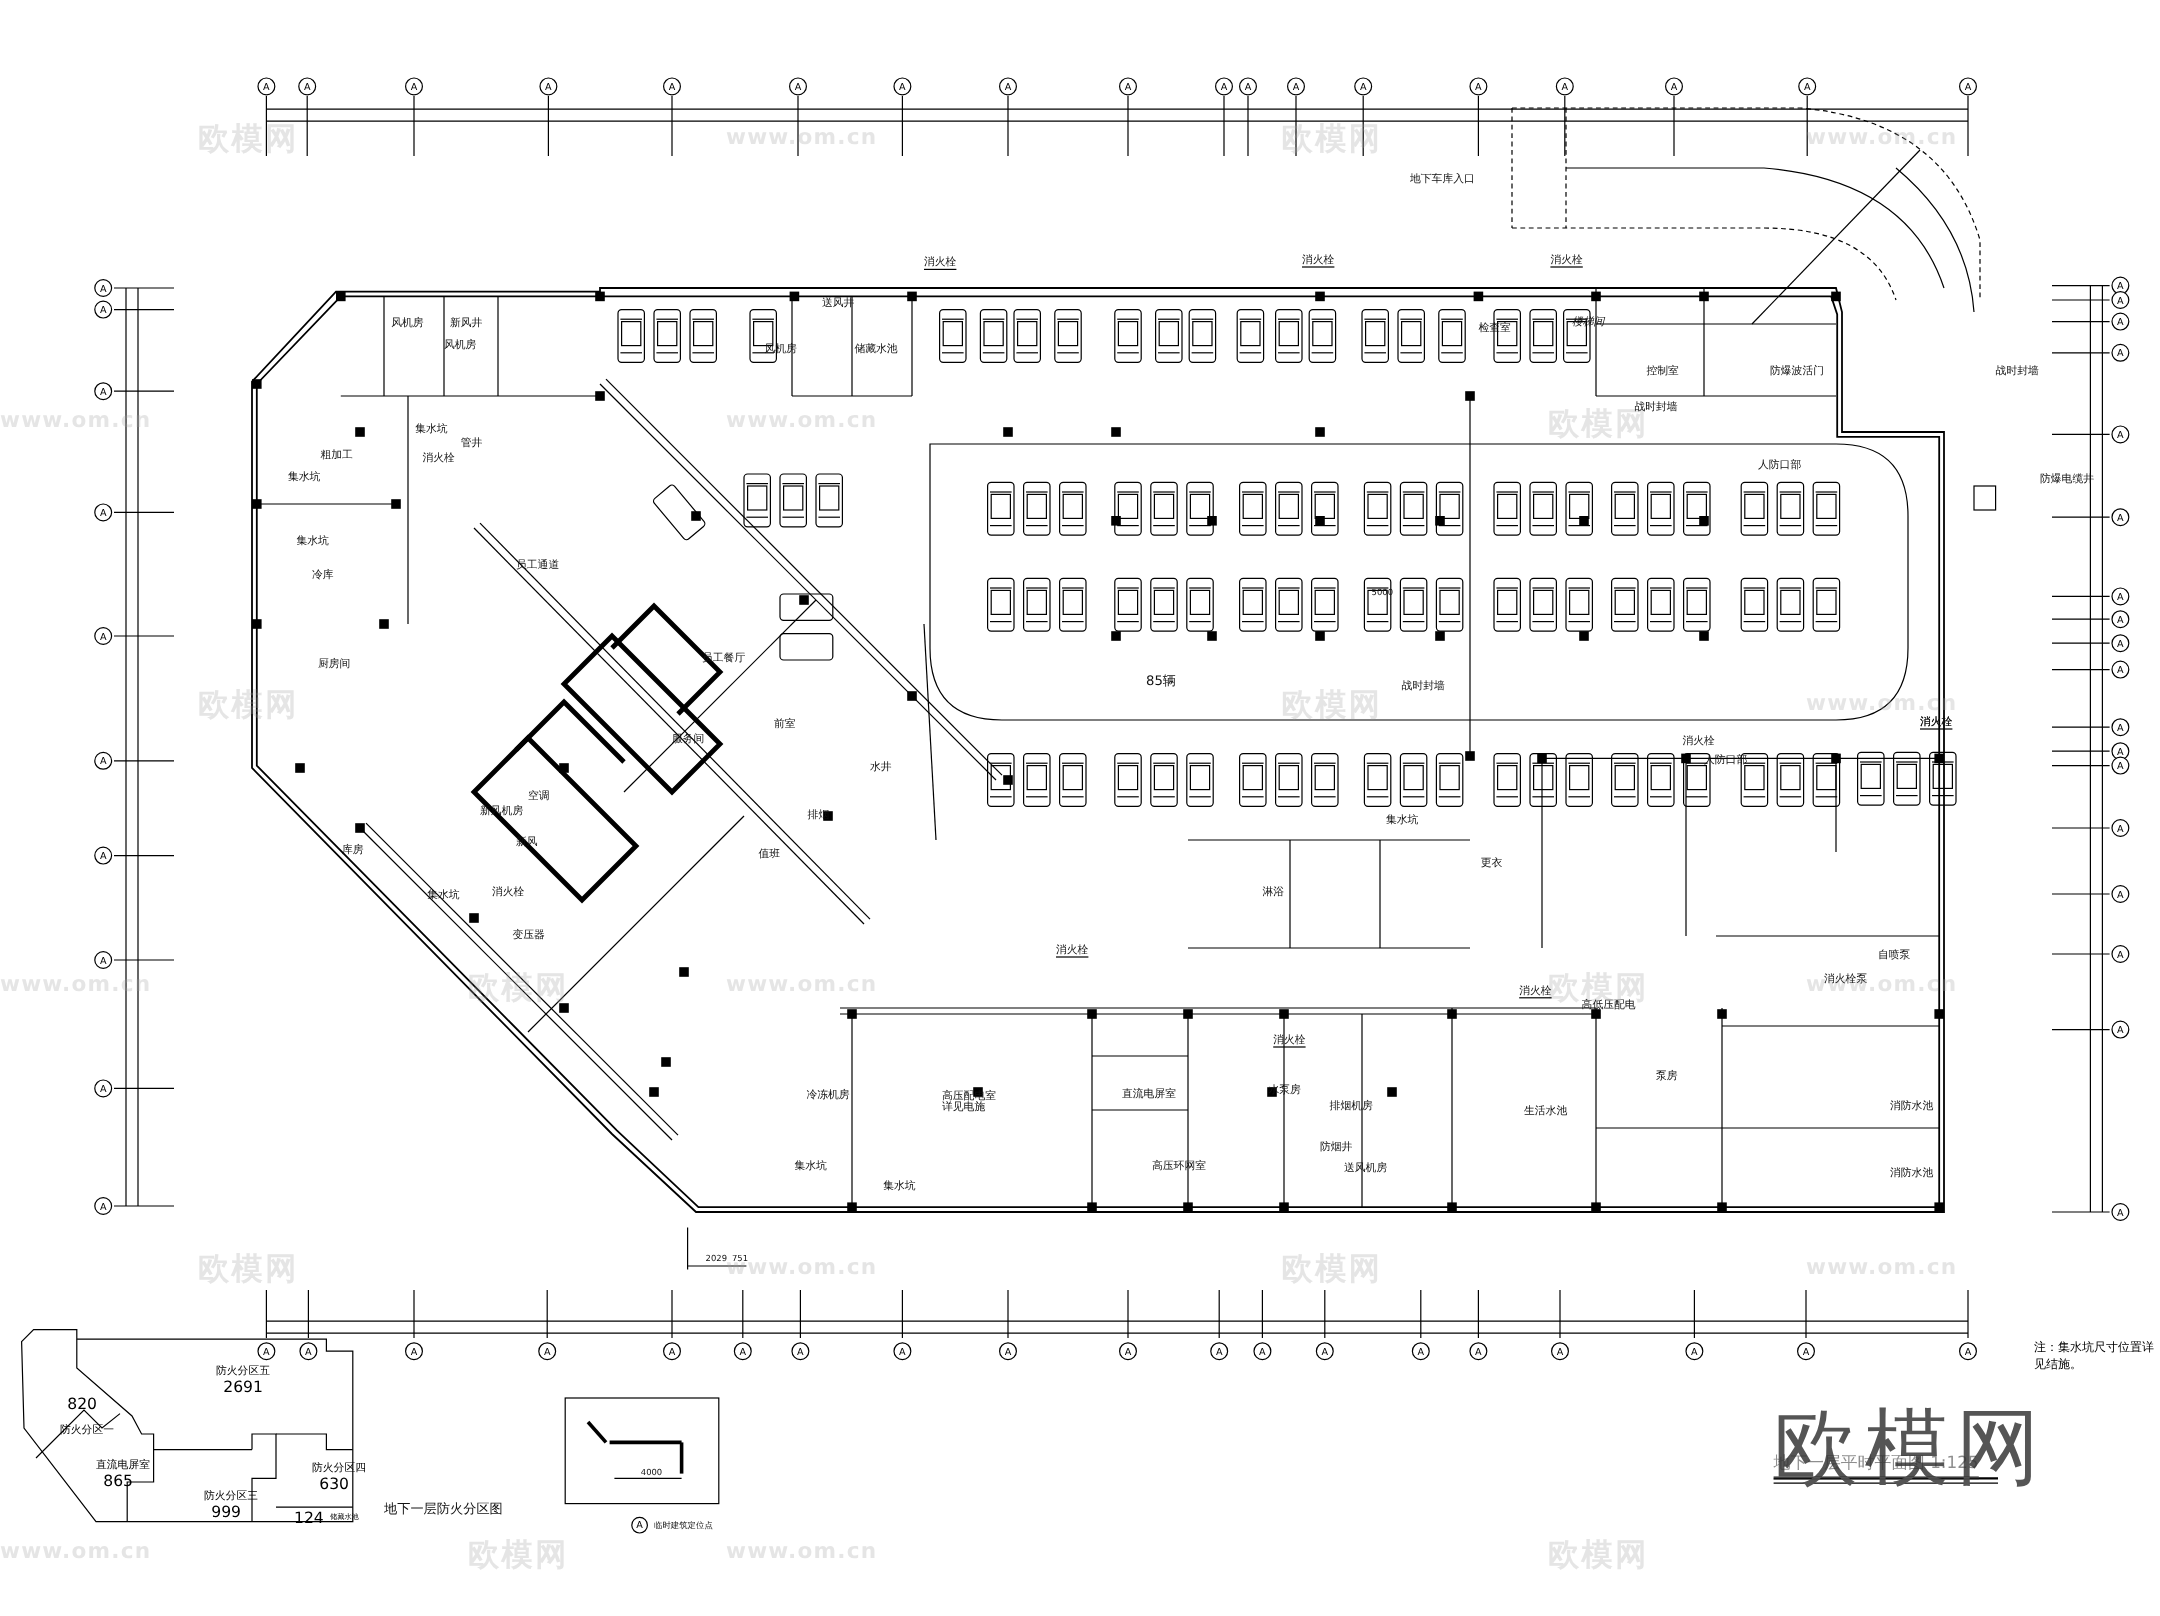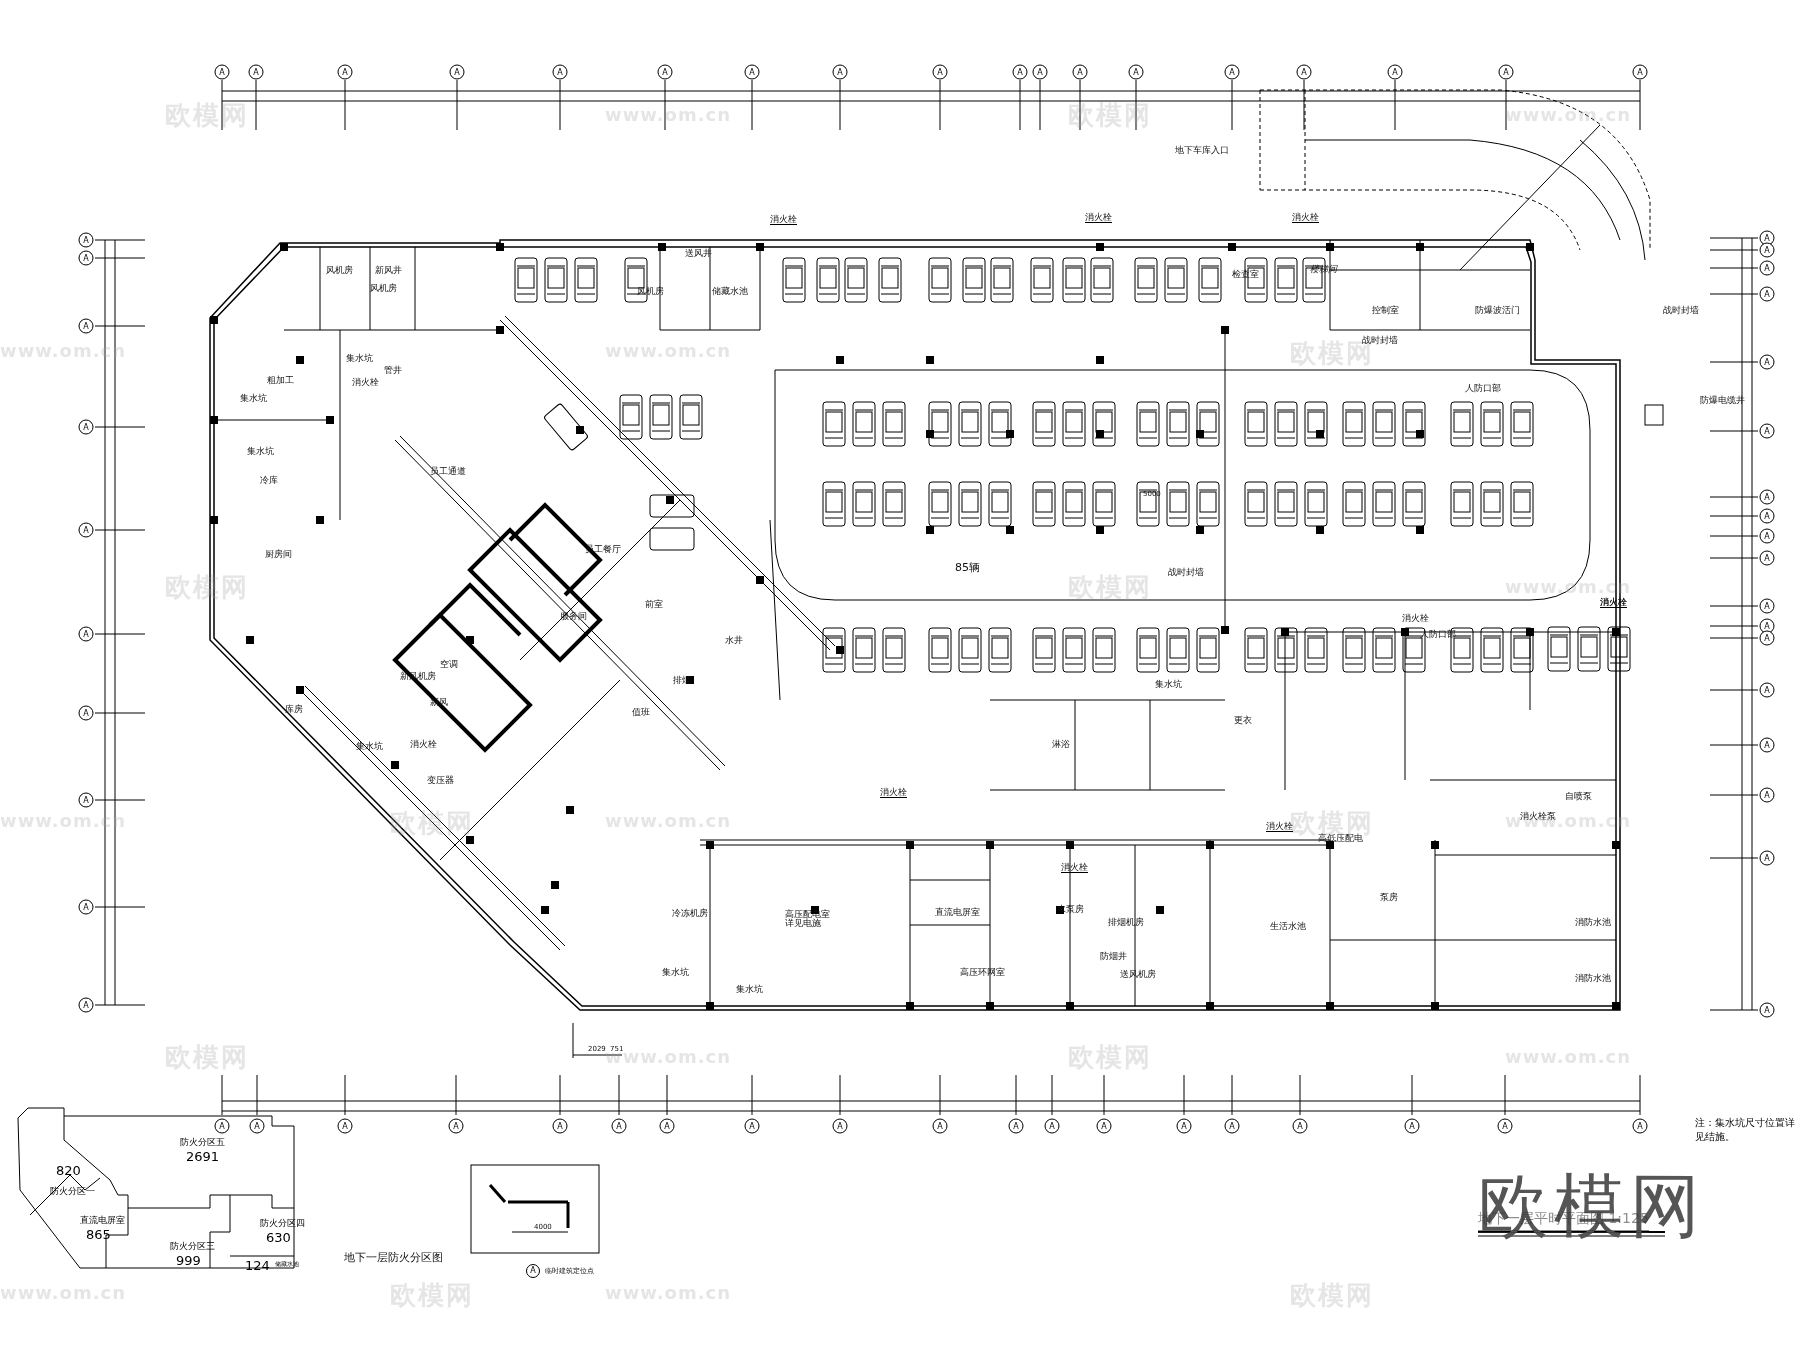--- a/index.html
+++ b/index.html
@@ -1063,17 +1063,17 @@
     <div class="zone-val" style="left: 86px; top: 1227px;">865</div>
     <div class="zone-label" style="left: 170px; top: 1240px;">防火分区三</div>
     <div class="zone-val" style="left: 176px; top: 1253px;">999</div>
     <div class="zone-label" style="left: 260px; top: 1217px;">防火分区四</div>
     <div class="zone-val" style="left: 266px; top: 1230px;">630</div>
     <div class="zone-label" style="left: 180px; top: 1136px;">防火分区五</div>
     <div class="zone-val" style="left: 186px; top: 1149px;">2691</div>
     <div class="zone-label" style="left: 275px; top: 1260px; font-size: 6px;">储藏水池</div>
     <div class="zone-val" style="left: 245px; top: 1258px;">124</div>
   </div>
-<div class="lbl md" style="left:320px;top:1252px;margin-left:24px;">地下一层防火分区图</div>
+<div class="lbl md" style="left:320px;top:1252px;">地下一层防火分区图</div>
 
 <div class="bubble" style="left:526px;top:1264px;">A</div>
 <div class="lbl sm" style="left:545px;top:1268px;">临时建筑定位点</div>
 <div class="lbl sm" style="left:534px;top:1224px;">4000</div>
 
 </body></html>

